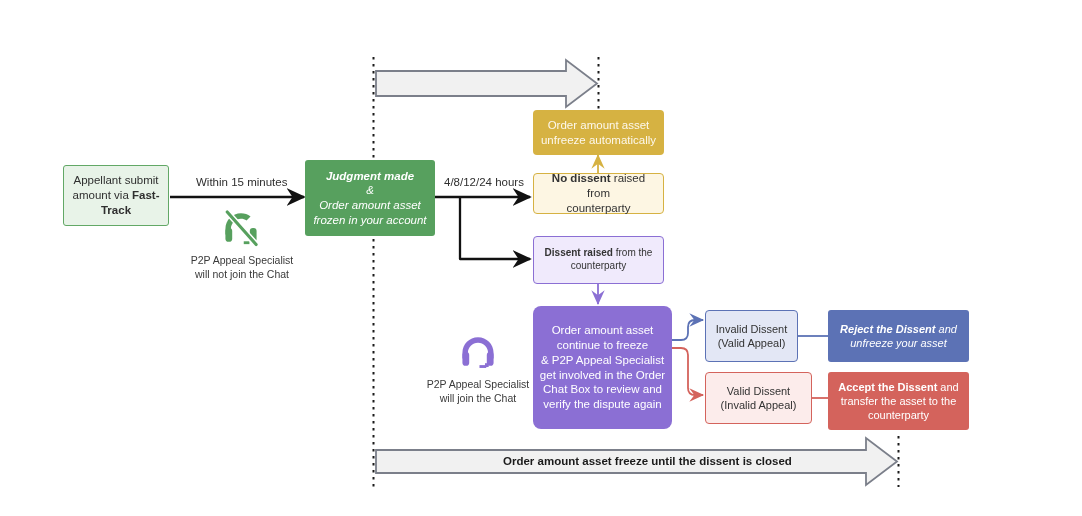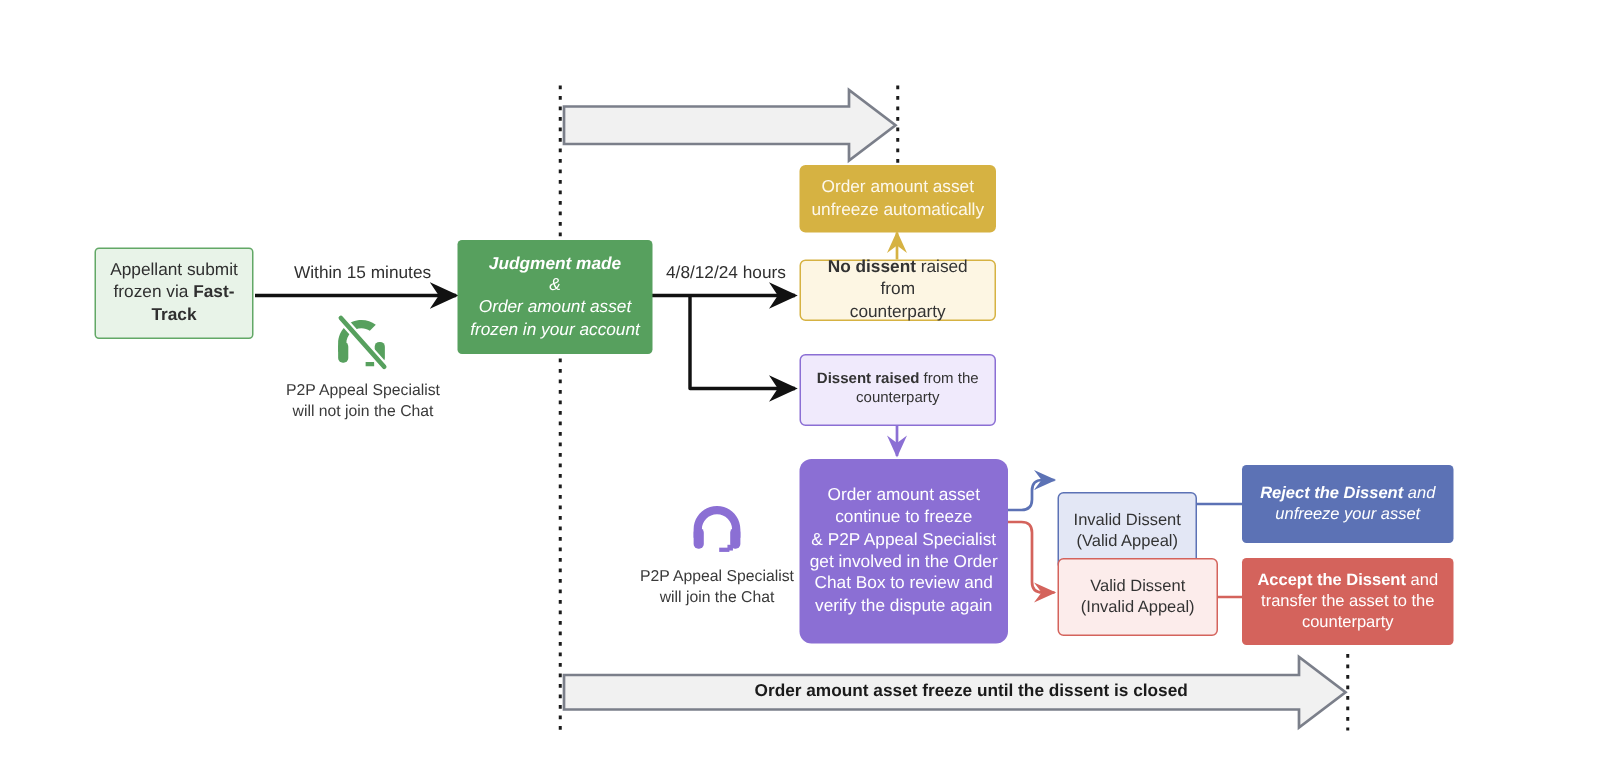--- a/index.html
+++ b/index.html
@@ -191,21 +191,21 @@
     <path d="M672,340 L681,340 Q688,340 688,333 L688,327 Q688,320 695,320 L703,320" fill="none" stroke="#5c72b5" stroke-width="1.8" marker-end="url(#arrowBlue)"></path>
 
     <path d="M672,348 L681,348 Q688,348 688,355 L688,388 Q688,395 695,395 L703,395" fill="none" stroke="#d4635c" stroke-width="1.8" marker-end="url(#arrowRed)"></path>
 
     <line x1="798" y1="336" x2="828" y2="336" stroke="#5c72b5" stroke-width="1.8"></line>
 
     <line x1="798" y1="398" x2="828" y2="398" stroke="#d4635c" stroke-width="1.8"></line>
   </svg>
 
   <div class="node n-appellant" style="left:63px; top:165px; width:106px; height:61px;">
-    <span class="txt"><span>Appellant submit</span><br><span>frozen via </span><b>Fast-Track</b></span>
+    <span class="txt"><span>Appellant submit</span><br><span>amount via </span><b>Fast-Track</b></span>
   </div>
 
   <div class="node n-judgment" style="left:305px; top:160px; width:130px; height:76px;font-style:italic;">
     <span class="txt"><b>Judgment made</b><br><span>&amp;</span><br><span>Order amount asset</span><br><span>frozen in your account</span></span>
   </div>
 
   <div class="node n-unfreeze" style="left:533px; top:110px; width:131px; height:45px;">
     <span class="txt">Order amount asset
 unfreeze automatically</span>
   </div>
@@ -220,21 +220,21 @@
 
   <div class="node n-continue" style="left:533px; top:306px; width:139px; height:123px;">
     <span class="txt">Order amount asset
 continue to freeze
 &amp; P2P Appeal Specialist
 get involved in the Order
 Chat Box to review and
 verify the dispute again</span>
   </div>
 
-  <div class="node n-invalid" style="left:705px; top:310px; width:93px; height:52px;margin-top:18px;">
+  <div class="node n-invalid" style="left:705px; top:310px; width:93px; height:52px;">
     <span class="txt"><span>Invalid Dissent</span><br><span>(Valid Appeal)</span></span>
   </div>
 
   <div class="node n-valid" style="left:705px; top:372px; width:107px; height:52px;">
     <span class="txt"><span>Valid Dissent</span><br><span>(Invalid Appeal)</span></span>
   </div>
 
   <div class="node n-reject" style="left:828px; top:310px; width:141px; height:52px;">
     <span class="txt"><b>Reject the Dissent</b><span> and</span><br><span>unfreeze your asset</span></span>
   </div>

